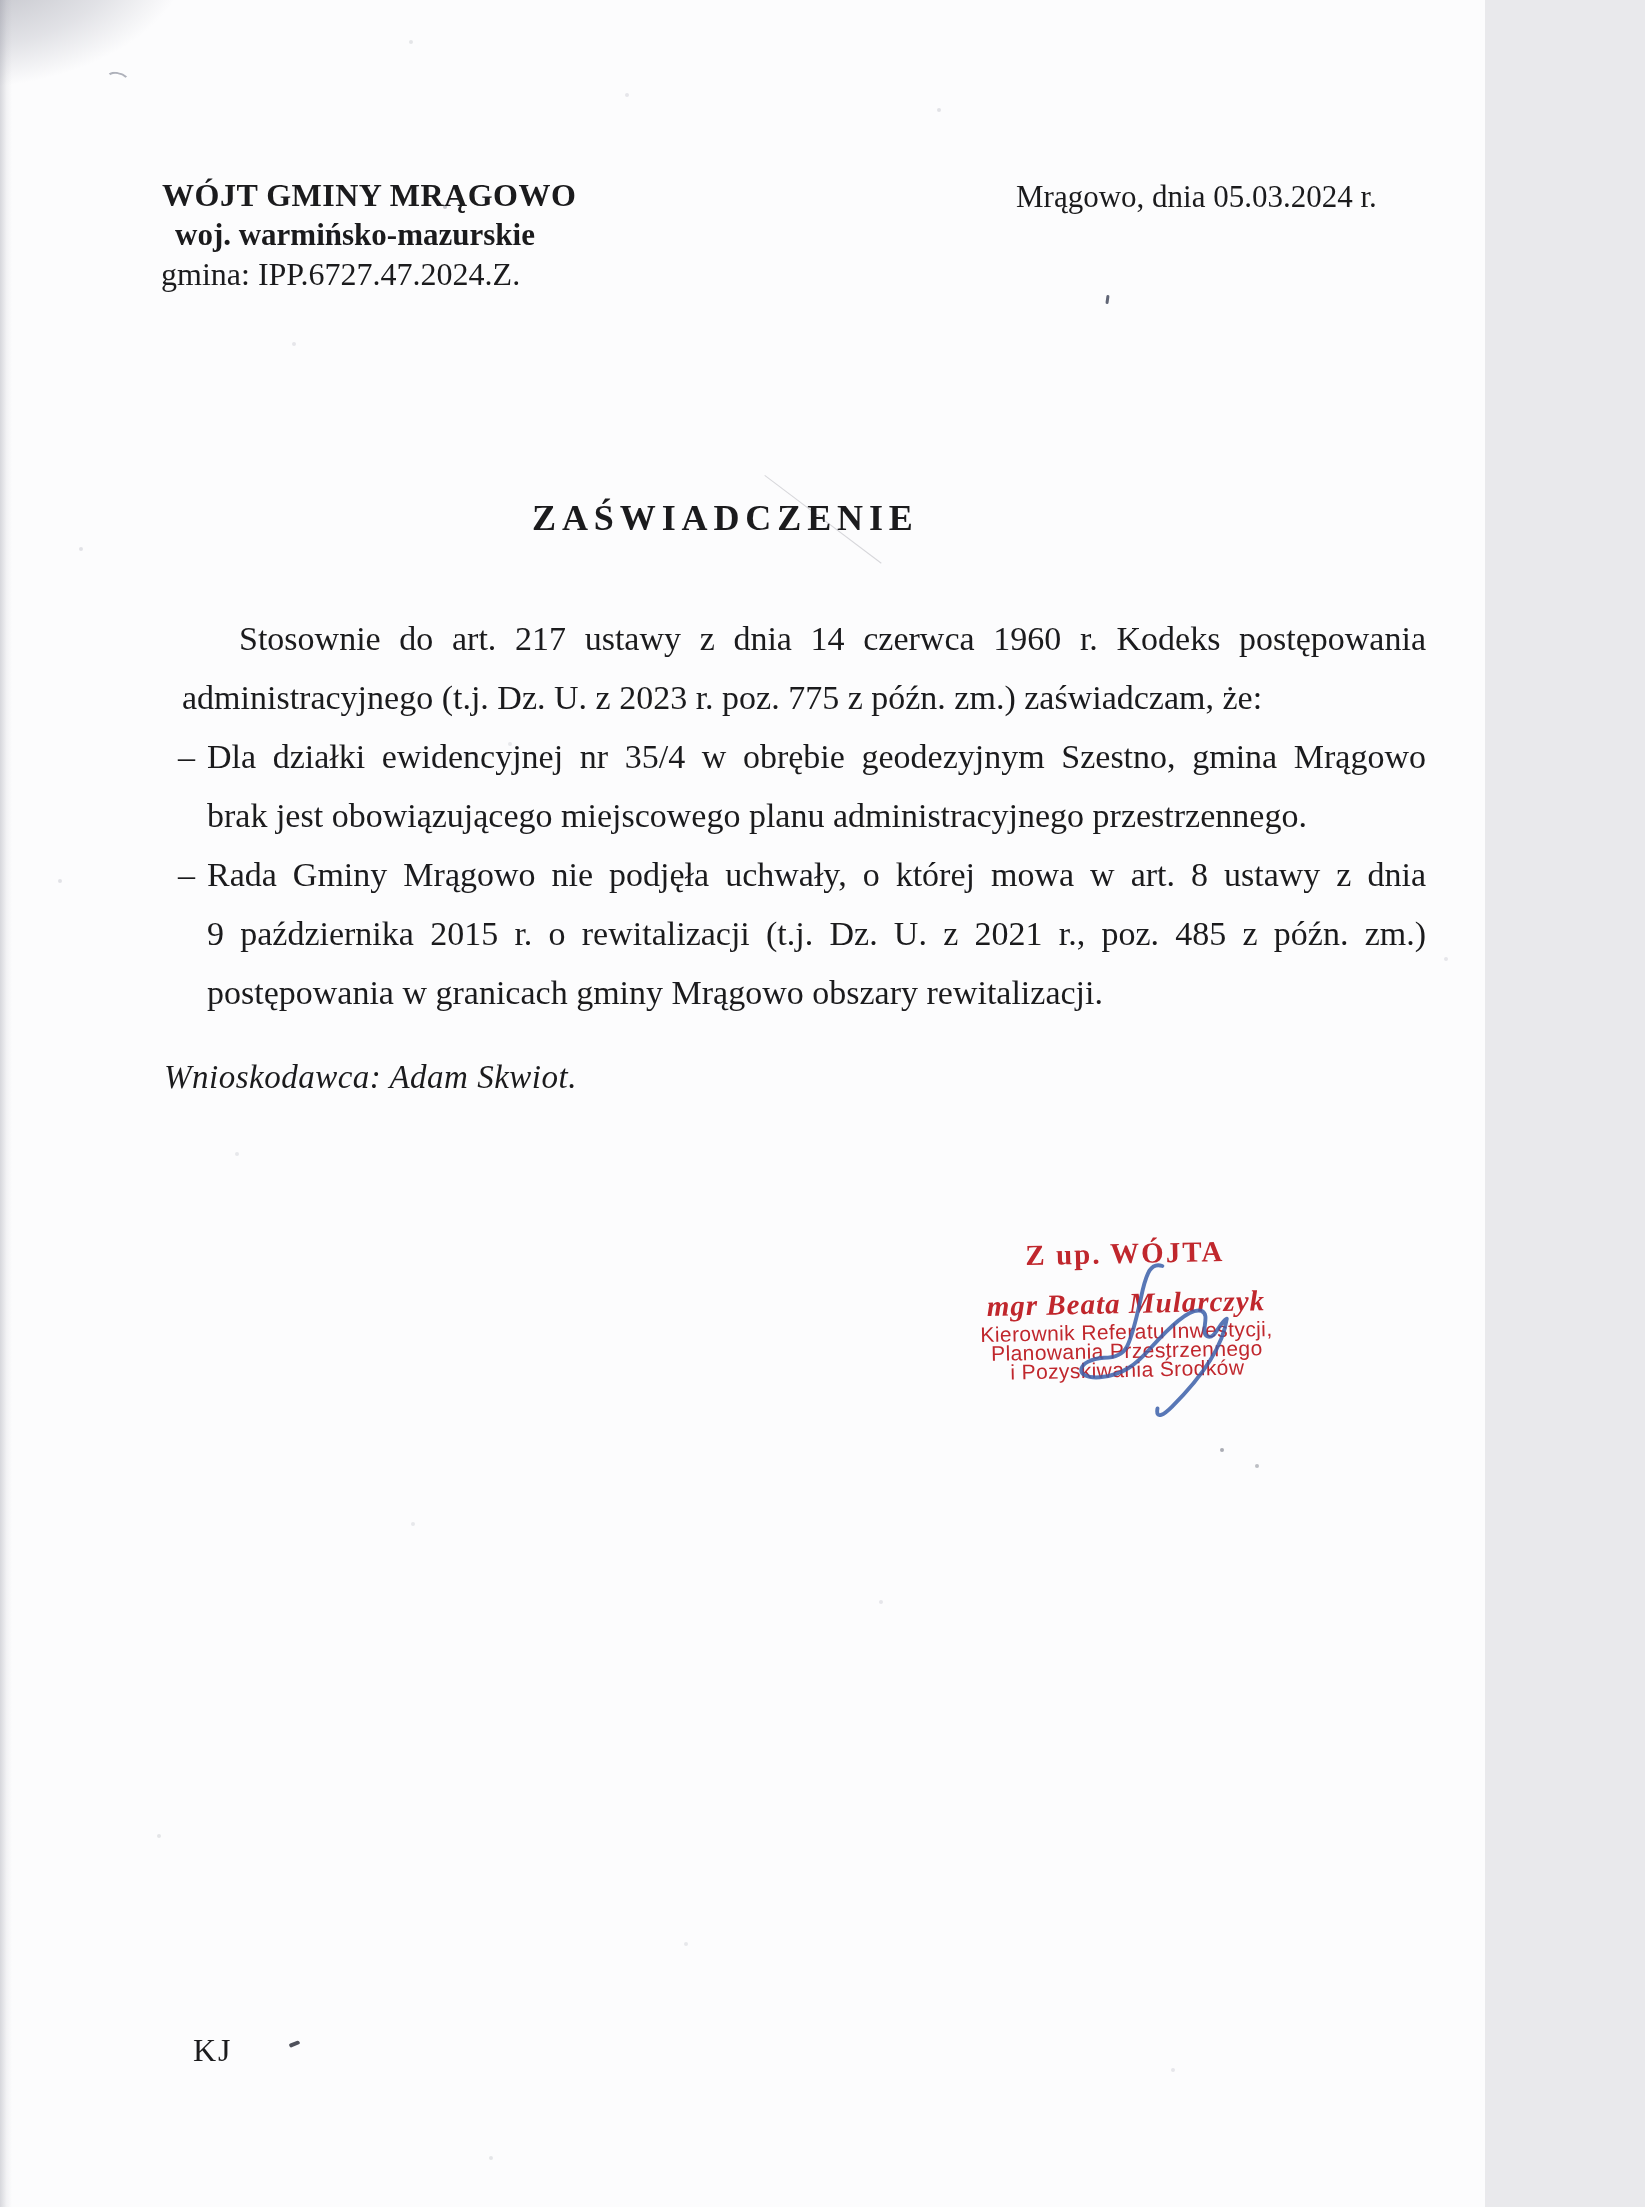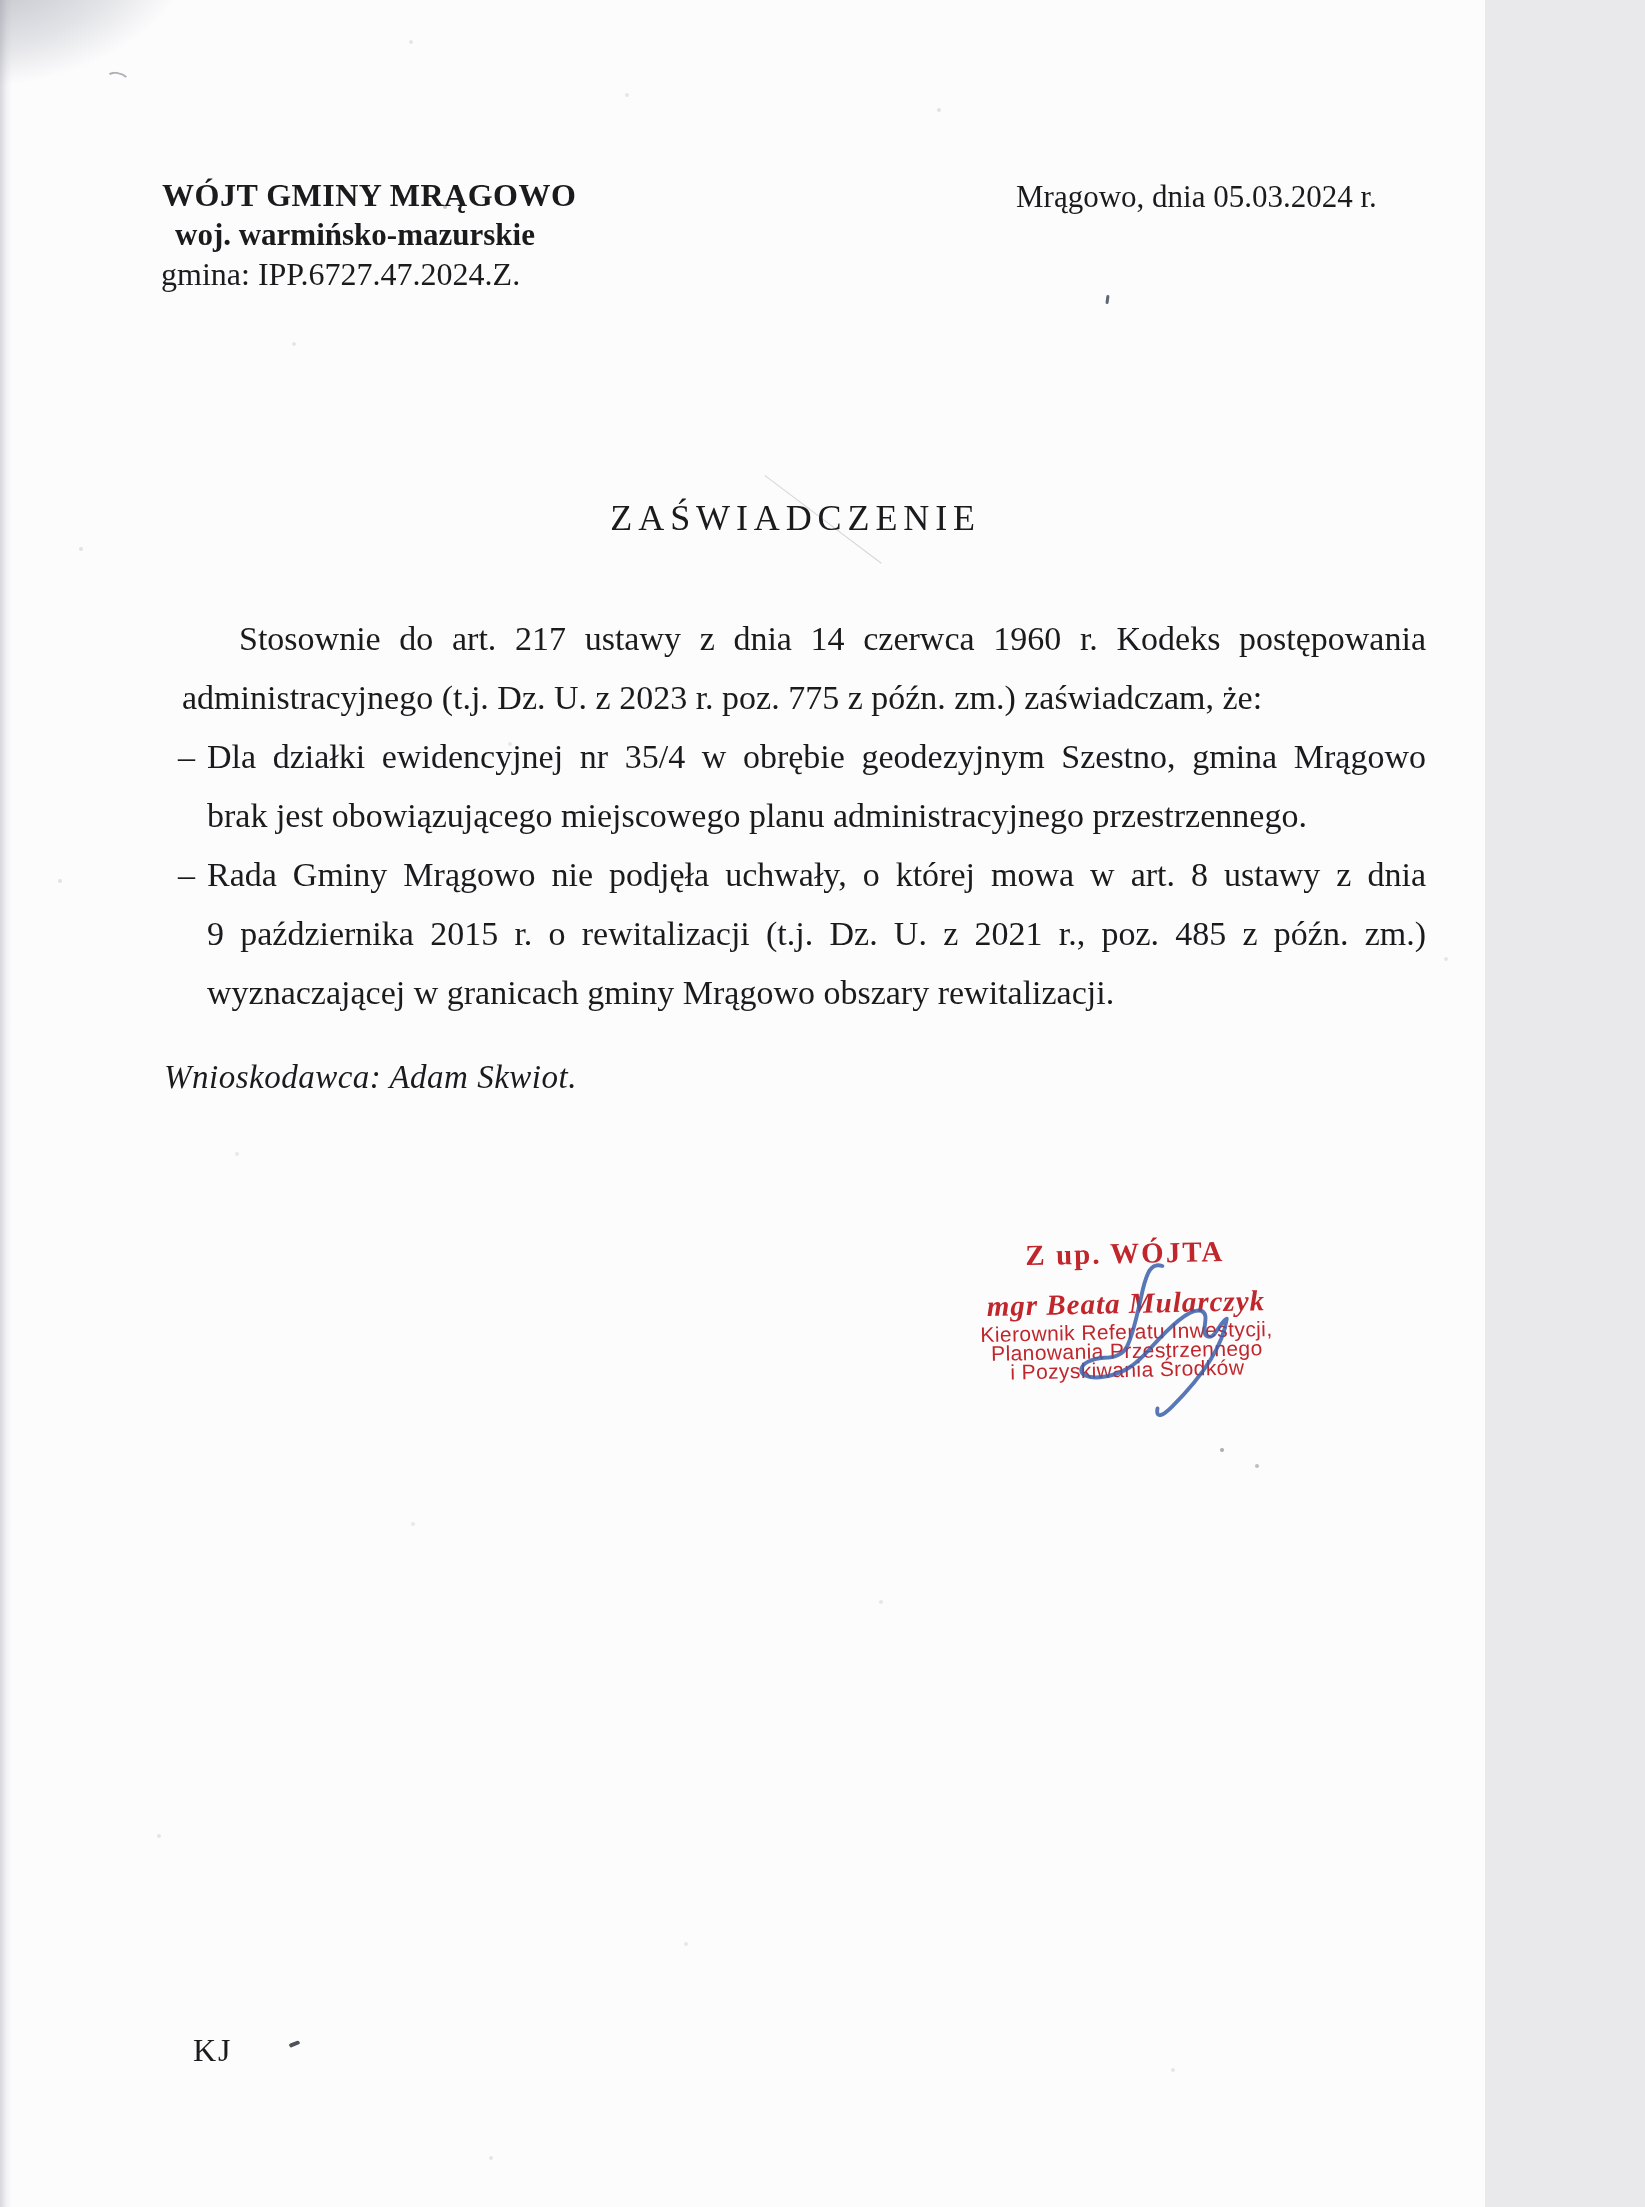--- a/index.html
+++ b/index.html
@@ -75,22 +75,22 @@
 
   
   .issuer-line1{position:absolute;left:162px;top:177px;font-size:32px;font-weight:bold;letter-spacing:0.5px;white-space:nowrap;}
   .issuer-line2{position:absolute;left:175px;top:217px;font-size:31px;font-weight:bold;white-space:nowrap;}
   .reference{position:absolute;left:161px;top:256px;font-size:32px;white-space:nowrap;}
   .place-date{position:absolute;left:1016px;top:179px;font-size:31px;white-space:nowrap;}
 
   
   .doc-title{
     position:absolute;left:532px;top:497px;width:449px;
-    font-size:36px;font-weight:normal;letter-spacing:5.9px;
-    text-align:right;white-space:nowrap;
+    font-size:36px;font-weight:bold;letter-spacing:5.9px;
+    text-align:left;white-space:nowrap;
   }
 
   
   .body-block{position:absolute;left:162px;top:609px;width:1264px;font-size:34px;}
   .line{position:relative;height:59px;line-height:59px;white-space:nowrap;margin-left:20px;}
   .jf{text-align:justify;text-align-last:justify;white-space:normal;}
   .indent{padding-left:57px;}
   .hang{padding-left:25px;}
   .marker{position:absolute;left:-3.9px;top:0;}
 
@@ -138,21 +138,21 @@
 
     <div class="line jf hang">
       <span class="marker">–</span><span>Dla działki ewidencyjnej nr 35/4 w obrębie geodezyjnym Szestno, gmina Mrągowo</span>
     </div>
     <div class="line hang">brak jest obowiązującego miejscowego planu administracyjnego przestrzennego.</div>
 
     <div class="line jf hang">
       <span class="marker">–</span><span>Rada Gminy Mrągowo nie podjęła uchwały, o której mowa w art. 8 ustawy z dnia</span>
     </div>
     <div class="line jf hang">9 października 2015 r. o rewitalizacji (t.j. Dz. U. z 2021 r., poz. 485 z późn. zm.)</div>
-    <div class="line hang">wyznaczającej w granicach gminy Mrągowo obszary rewitalizacji.</div>
+    <div class="line hang">postępowania w granicach gminy Mrągowo obszary rewitalizacji.</div>
   </div>
 
   <div class="applicant">Wnioskodawca: Adam Skwiot.</div>
 
   <div class="stamp">
     <div class="stamp-auth">Z up. WÓJTA</div>
     <div class="stamp-name">mgr Beata Mularczyk</div>
     <div class="stamp-role">
       <div>Kierownik Referatu Inwestycji,</div>
       <div>Planowania Przestrzennego</div>

